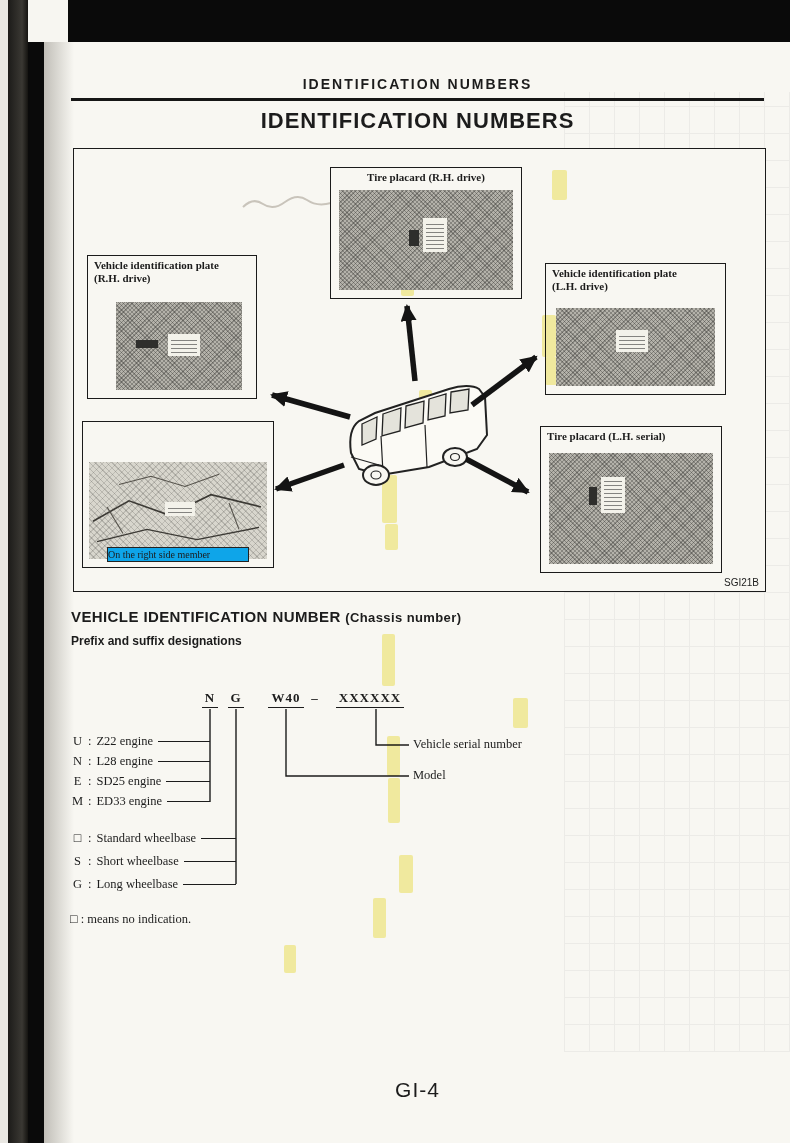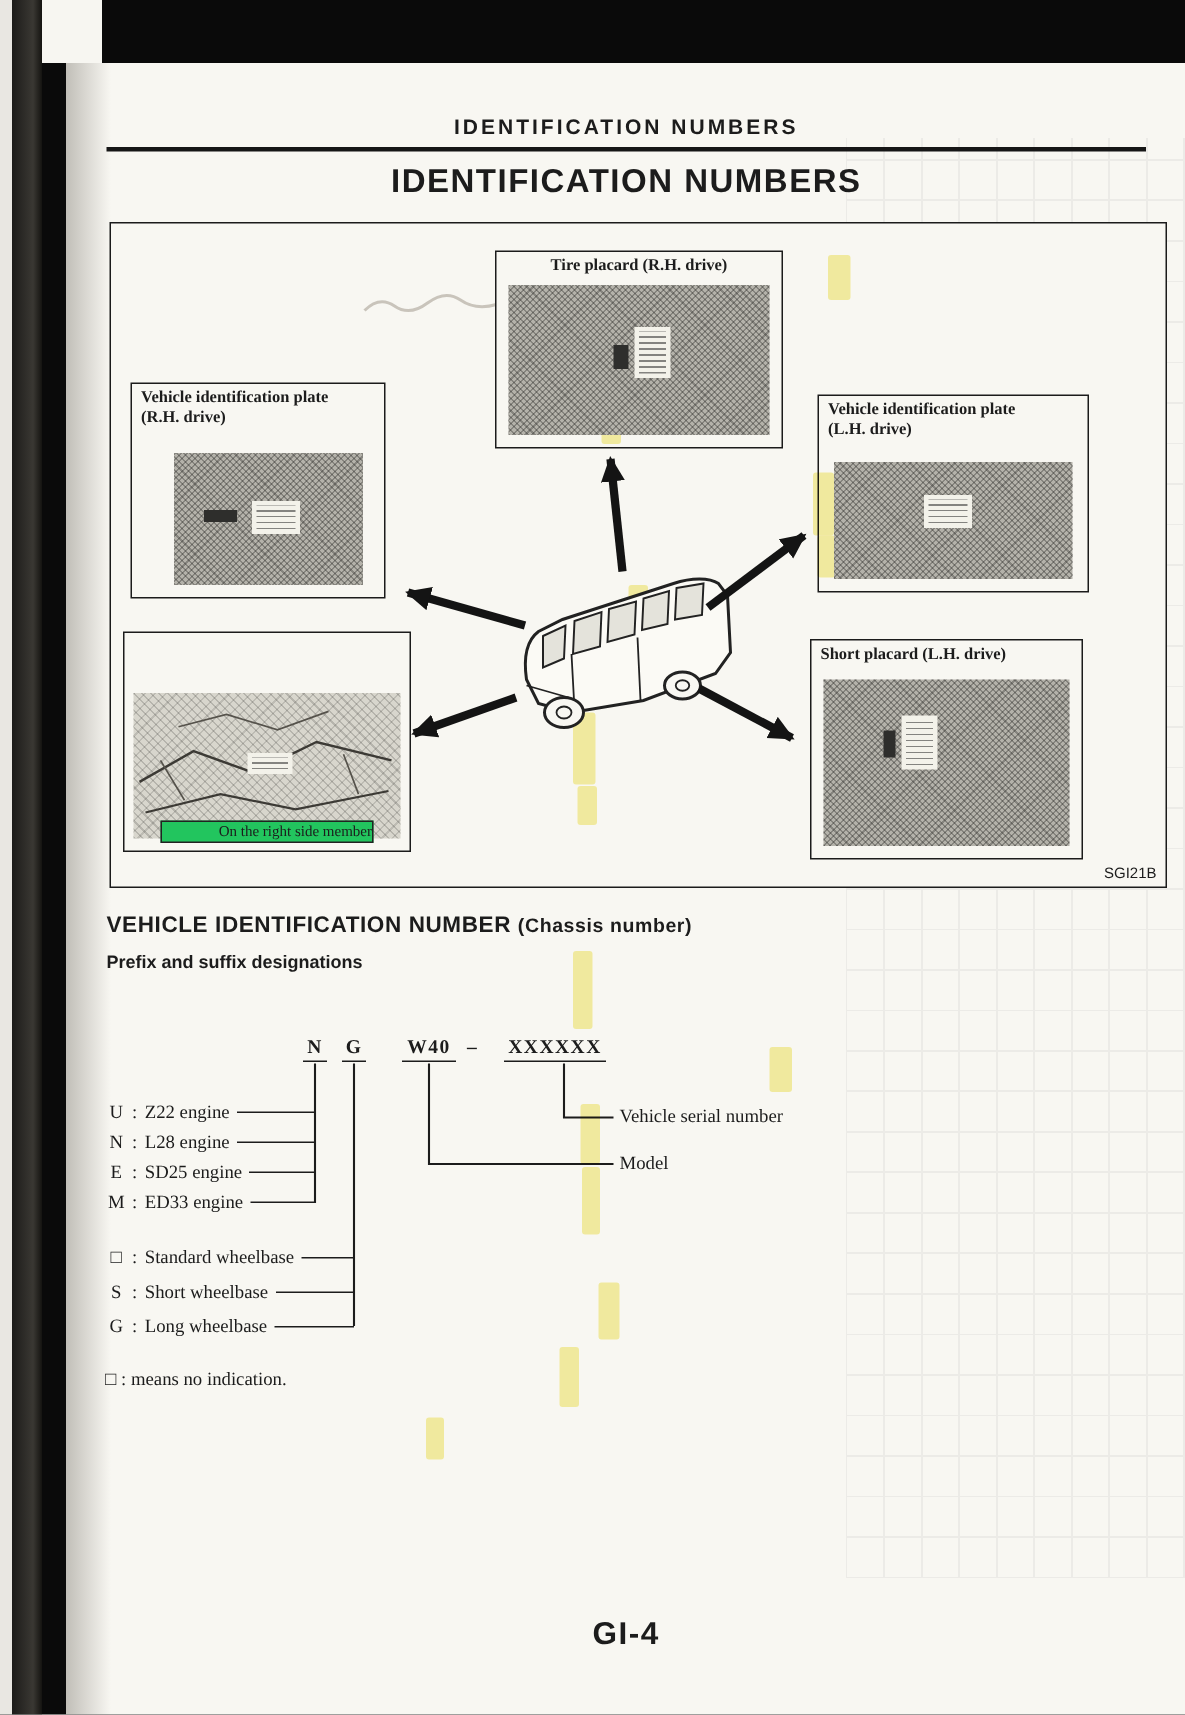--- a/index.html
+++ b/index.html
@@ -25,41 +25,41 @@
     background:
       repeating-linear-gradient(0deg,#223 0 1px,transparent 1px 27px),
       repeating-linear-gradient(90deg,#223 0 1px,transparent 1px 25px);}
   
   .run-head{position:absolute;left:27px;top:34px;width:693px;text-align:center;
     font-family:"Liberation Sans",sans-serif;font-weight:bold;font-size:14px;letter-spacing:2px;}
   .head-rule{position:absolute;left:27px;top:56px;width:693px;height:3px;background:#161616;}
   .page-title{position:absolute;left:27px;top:66px;width:693px;text-align:center;
     font-family:"Liberation Sans",sans-serif;font-weight:bold;font-size:22px;letter-spacing:1px;}
   
-  .fig{position:absolute;left:29px;top:106px;width:691px;height:442px;border:1.5px solid #1b1b1b;background:#f8f7f2;padding-left:12px;}
+  .fig{position:absolute;left:29px;top:106px;width:691px;height:442px;border:1.5px solid #1b1b1b;background:#f8f7f2;}
   .fbox{position:absolute;border:1.3px solid #1b1b1b;background:#f8f7f2;}
   .fbox .lbl{position:relative;z-index:2;font-weight:bold;font-size:11px;line-height:13px;padding:3px 6px 0 6px;}
   .fbox .lbl.center{text-align:center;}
   .photo{position:absolute;z-index:1;
     background:
       repeating-linear-gradient(45deg,rgba(28,28,26,.30) 0 1px,rgba(0,0,0,0) 1px 3px),
       repeating-linear-gradient(135deg,rgba(28,28,26,.30) 0 1px,rgba(0,0,0,0) 1px 3px),
       linear-gradient(#b4b2aa,#b4b2aa);
   }
   .photo.light{background:
       repeating-linear-gradient(45deg,rgba(28,28,26,.18) 0 1px,rgba(0,0,0,0) 1px 4px),
       repeating-linear-gradient(135deg,rgba(28,28,26,.14) 0 1px,rgba(0,0,0,0) 1px 5px),
       linear-gradient(#d8d6cd,#d8d6cd);}
   .plate{position:absolute;background:#f3f2ea;border:1.5px solid #26262
 4;}
   .plate::after{content:"";position:absolute;inset:3px;
     background:repeating-linear-gradient(0deg,rgba(40,40,40,.55) 0 1px,transparent 1px 4px);}
   .chip{position:absolute;background:#2e2e2c;}
-  .caption{position:absolute;bottom:5px;left:24px;right:24px;z-index:2;background:#22c55e;border:1px solid #222;
-    font-size:10px;text-align:right;padding:1px 0;}
+  .caption{position:absolute;bottom:5px;left:24px;right:24px;z-index:2;background:#0ea5e9;border:1px solid #222;
+    font-size:10px;text-align:left;padding:1px 0;}
   .figcode{position:absolute;right:6px;bottom:3px;font-family:"Liberation Sans",sans-serif;font-size:10px;}
   .arrows{position:absolute;left:0;top:0;width:691px;height:442px;z-index:3;}
   .van{position:absolute;left:255px;top:212px;width:175px;height:148px;z-index:2;}
   .pencil{position:absolute;left:165px;top:40px;width:110px;height:28px;z-index:0;opacity:.6;}
   
   .sec-h1{position:absolute;left:27px;top:566px;font-family:"Liberation Sans",sans-serif;font-weight:bold;font-size:15px;letter-spacing:.4px;}
   .sec-h1 .small{font-size:13px;}
   .sec-h2{position:absolute;left:27px;top:592px;font-family:"Liberation Sans",sans-serif;font-weight:bold;font-size:12px;}
   
   .diagram{position:absolute;left:12px;top:646px;width:540px;height:252px;}
@@ -69,21 +69,21 @@
   .cpart.nounder{border-bottom:none;}
   .drow{position:absolute;display:flex;align-items:center;height:18px;font-size:12.5px;}
   .drow .code{width:15px;text-align:center;flex:0 0 auto;}
   .drow .sep{margin:0 5px 0 3px;flex:0 0 auto;}
   .drow .label{flex:0 0 auto;}
   .drow .line{flex:1 1 auto;border-top:1.4px solid #1c1c1c;margin-left:5px;height:0;}
   .dcall{position:absolute;font-size:12.5px;}
   .dnote{position:absolute;left:14px;top:224px;font-size:12.5px;text-align:right;}
   
   .footer{position:absolute;left:27px;top:1036px;width:693px;text-align:center;
-    font-family:"Liberation Sans",sans-serif;font-weight:bold;font-size:21px;letter-spacing:1px;}
+    font-family:"Liberation Sans",sans-serif;font-weight:normal;font-size:21px;letter-spacing:1px;}
   
   .hl{position:absolute;background:#f1e65f;opacity:.55;border-radius:2px;mix-blend-mode:multiply;}
 </style>
 </head>
 <body>
 
 <div class="edge-white"></div>
 <div class="edge-dark"></div>
 <div class="notch"></div>
 
@@ -137,21 +137,21 @@
           <path d="M8,78 L58,66 L108,76 L170,64" fill="none" stroke="#3c3a35" stroke-width="1.4"></path>
           <path d="M30,22 L62,14 L96,24 L130,12" fill="none" stroke="#55524b" stroke-width="1.1"></path>
           <path d="M18,44 L34,70 M140,40 L150,66" fill="none" stroke="#55524b" stroke-width="1.1"></path>
         </svg>
         <div class="plate" style="left:76px;top:40px;width:30px;height:14px;"></div>
       </div>
       <div class="caption">On the right side member</div>
     </div>
 
     <div class="fbox" style="left:466px;top:277px;width:180px;height:145px;">
-      <div class="lbl">Short placard (L.H. drive)</div>
+      <div class="lbl">Tire placard (L.H. serial)</div>
       <div class="photo" style="left:8px;right:8px;top:26px;bottom:8px;">
         <div class="plate" style="left:52px;top:24px;width:24px;height:36px;"></div>
         <div class="chip" style="left:40px;top:34px;width:8px;height:18px;"></div>
       </div>
     </div>
 
     <svg class="van" viewBox="0 0 175 148">
       <path d="M22,92 C20,78 22,66 30,60 L46,52 L120,28 C132,24 144,24 150,28 L156,36 L158,74 L148,88 L100,106 L52,114 L30,108 Z" fill="#fbfaf5" stroke="#222" stroke-width="2"></path>
       <path d="M33,63 L48,56 L47,78 L33,84 Z" fill="#e4e3db" stroke="#222" stroke-width="1.3"></path>
       <path d="M54,53 L72,47 L71,70 L53,75 Z" fill="#e4e3db" stroke="#222" stroke-width="1.3"></path>

